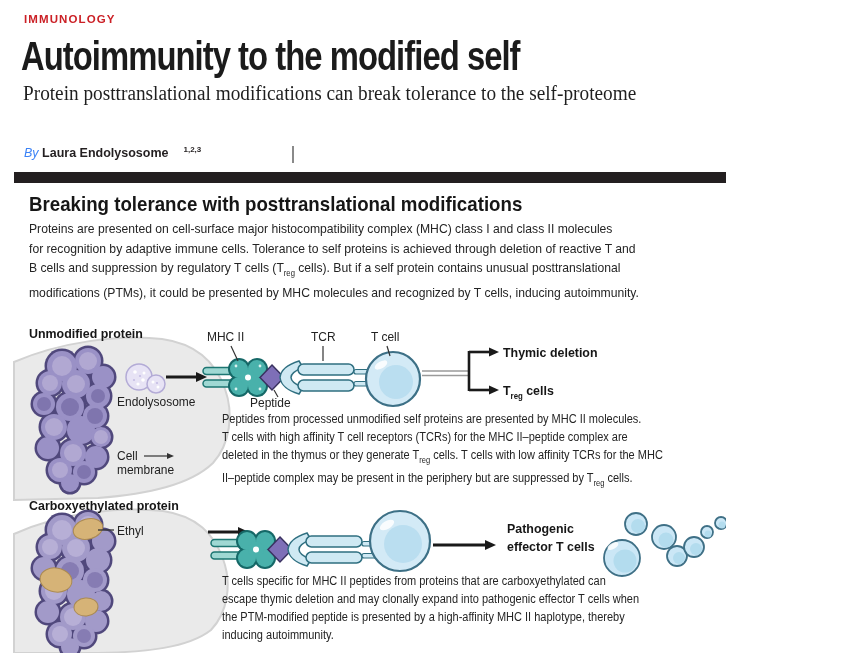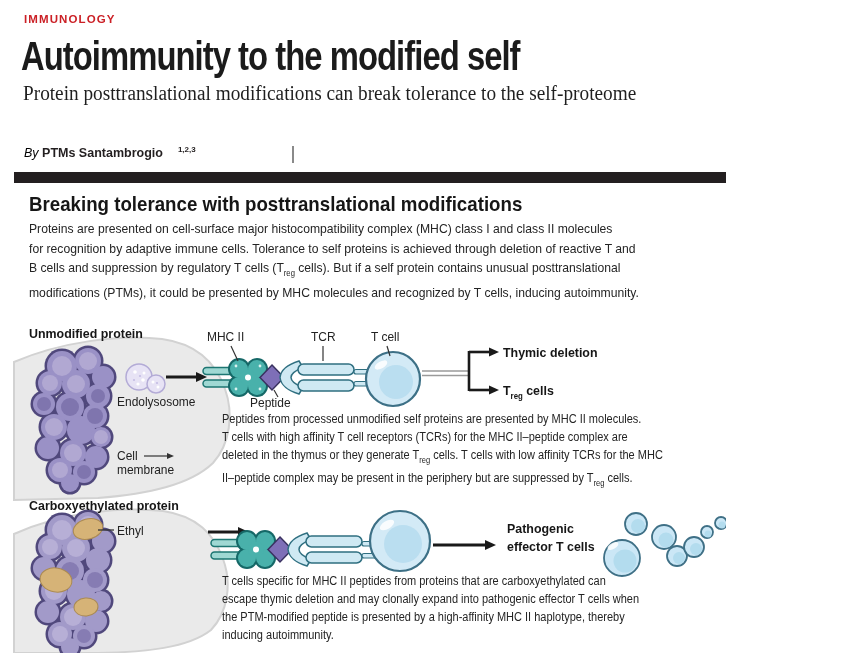--- a/index.html
+++ b/index.html
@@ -8,21 +8,21 @@
   
   .kicker{position:absolute;left:24px;top:13px;font-size:11.5px;font-weight:700;
           letter-spacing:1.1px;color:#cb2026;}
   .title{position:absolute;left:21px;top:33px;font-size:41px;font-weight:700;
          letter-spacing:-1.2px;transform:scaleX(.80);transform-origin:0 0;
          white-space:nowrap;color:#1b1b1b;}
   .subtitle{position:absolute;left:23px;top:82px;font-family:"Liberation Serif",serif;
             font-size:20.5px;transform:scaleX(.94);transform-origin:0 0;
             white-space:nowrap;color:#1f1f1f;}
   .byline{position:absolute;left:24px;top:145px;font-size:12.5px;white-space:nowrap;}
-  .byline .by{font-style:italic;color:#000000;}
+  .byline .by{font-style:italic;color:#3b82f6;}
   .byline .author{font-weight:700;}
   .byline sup{font-size:8px;font-weight:700;margin-left:15px;}
   .col-rule{position:absolute;left:292px;top:146px;width:1.5px;height:17px;background:#8a8a8a;}
   .topbar{position:absolute;left:14px;top:172px;width:719px;height:11px;background:#231f20;}
   .sidebox{position:absolute;left:745px;top:169px;width:109px;height:478px;background:#000;}
   
   .figtitle{position:absolute;left:29px;top:192px;font-size:21px;font-weight:700;
             transform:scaleX(.89);transform-origin:0 0;white-space:nowrap;color:#161616;}
   .intro{position:absolute;left:29px;top:219px;font-size:13.5px;line-height:19.5px;
          white-space:pre;transform:scaleX(.90);transform-origin:0 0;color:#242424;}
@@ -38,21 +38,21 @@
   .art{position:absolute;left:0;top:0;}
 </style>
 </head>
 <body>
 
 <div class="page">
 
   <div class="kicker">IMMUNOLOGY</div>
   <div class="title">Autoimmunity to the modified self</div>
   <div class="subtitle">Protein posttranslational modifications can break tolerance to the self-proteome</div>
-  <div class="byline"><span class="by">By </span><span class="author">PTMs Santambrogio</span><sup>1,2,3</sup></div>
+  <div class="byline"><span class="by">By </span><span class="author">Laura Endolysosome</span><sup>1,2,3</sup></div>
   <div class="col-rule"></div>
 
   <div class="topbar"></div>
   <div class="sidebox"></div>
 
   <div class="figtitle">Breaking tolerance with posttranslational modifications</div>
   <div class="intro">Proteins are presented on cell-surface major histocompatibility complex (MHC) class I and class II molecules
 for recognition by adaptive immune cells. Tolerance to self proteins is achieved through deletion of reactive T and
 B cells and suppression by regulatory T cells (T<sub>reg</sub> cells). But if a self protein contains unusual posttranslational
 modifications (PTMs), it could be presented by MHC molecules and recognized by T cells, inducing autoimmunity.</div>

